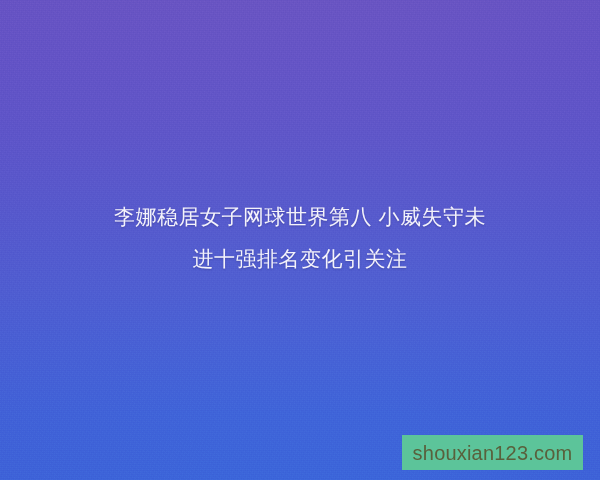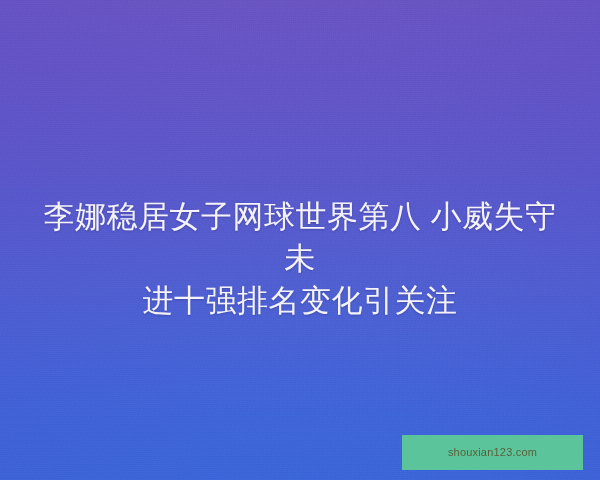--- a/index.html
+++ b/index.html
@@ -72,42 +72,42 @@
 
   #headline {
     position: absolute;
     left: 0;
     right: 0;
     top: 196px;
     padding: 0 28px;
     box-sizing: border-box;
     text-align: center;
     color: #f4f3fb;
-    font-size: 31px;
+    font-size: 21px;
     line-height: 42px;
     font-weight: 400;
     letter-spacing: 0.5px;
     white-space: pre-line;
     text-shadow: 0 1px 2px rgba(30,25,80,0.28);
   }
 
   #watermark {
     position: absolute;
     left: 402px;
     top: 435px;
     width: 181px;
     height: 35px;
     background: #5cc49a;
     display: flex;
     align-items: center;
     justify-content: center;
   }
   #watermark-label {
     color: #59603c;
-    font-size: 11px;
+    font-size: 20px;
     line-height: 1;
     letter-spacing: 0.2px;
     font-weight: 400;
     white-space: nowrap;
   }
 </style>
 </head>
 <body>
 
 <div id="banner">

